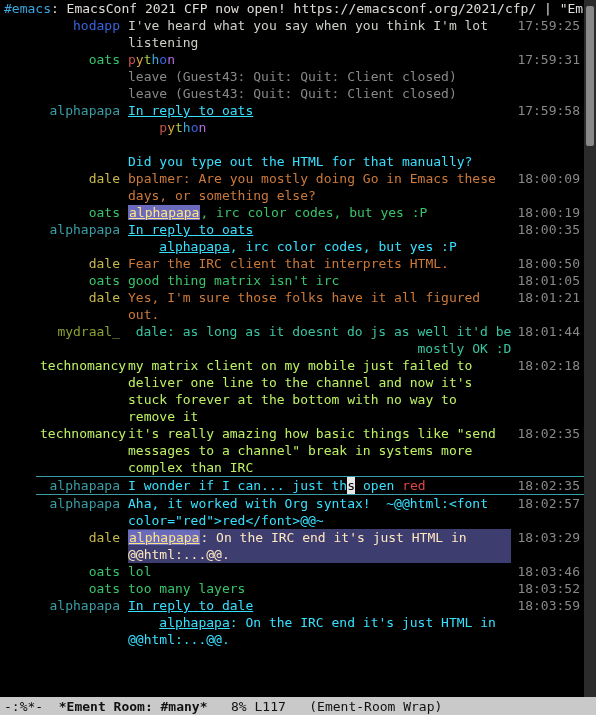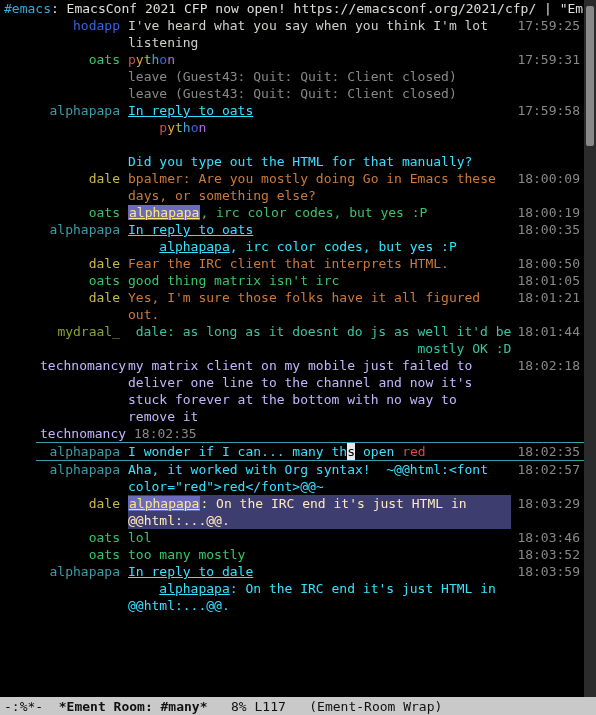--- a/index.html
+++ b/index.html
@@ -53,21 +53,21 @@
   }
   .link { color: #38e0ff; text-decoration: underline; }
   .mention-bg {
     background: #6b6bbd; color: #ffe585; padding: 0 1px;
     text-decoration: underline;
   }
   .hl-row .msg { background: #3d3d6f; color: #ffe8c0; }
   .hl-row .mention-bg { background: #6b6bbd; color: #ffe585; }
   .sys { color: #888; }
   .txt { color: #d0d0c8; }
-  .mag  { color: #c4b5fd; }
+  .mag  { color: #bef264; }
   .red  { color: #e04545; }
   .cyan { color: #38e0ff; }
   .blue { color: #3a63e0; }
   .grn  { color: #39c46b; }
   .yel  { color: #c8b84a; }
   .dcy  { color: #3a9ea7; }
   .brn  { color: #b08a60; }
   .orng { color: #cc7a3a; }
   .olive{ color: #8aa030; }
   .teal { color: #39c4a0; text-align: right; }
@@ -202,26 +202,27 @@
     </div>
 
     <div class="line">
       <span class="nick mag">technomancy</span>
       <span class="msg mag">my matrix client on my mobile just failed to deliver one line to the channel and now it's stuck forever at the bottom with no way to remove it</span>
       <span class="ts">18:02:18</span>
     </div>
 
     <div class="line">
       <span class="nick mag">technomancy</span>
+      <span class="msg mag">it's really amazing how basic things like "send messages to a channel" break in systems more complex than IRC</span>
       <span class="ts">18:02:35</span>
     </div>
 
     <div class="line cursor-line">
       <span class="nick dcy">alphapapa</span>
-      <span class="msg cyan"><span>I wonder if I can... many th</span><span class="caret">s</span><span> open </span><span class="red">red</span></span>
+      <span class="msg cyan"><span>I wonder if I can... just th</span><span class="caret">s</span><span> open </span><span class="red">red</span></span>
       <span class="ts">18:02:35</span>
     </div>
 
 
     <div class="line">
       <span class="nick dcy">alphapapa</span>
       <span class="msg cyan">Aha, it worked with Org syntax!  ~@@html:&lt;font color="red"&gt;red&lt;/font&gt;@@~</span>
       <span class="ts">18:02:57</span>
     </div>
 
@@ -232,21 +233,21 @@
     </div>
 
     <div class="line">
       <span class="nick grn">oats</span>
       <span class="msg grn">lol</span>
       <span class="ts">18:03:46</span>
     </div>
 
     <div class="line">
       <span class="nick grn">oats</span>
-      <span class="msg grn">too many mostly</span>
+      <span class="msg grn">too many layers</span>
       <span class="ts">18:03:52</span>
     </div>
 
     <div class="line">
       <span class="nick dcy">alphapapa</span>
       <span class="msg"><span class="link">In reply to </span><span class="link">dale</span></span>
       <span class="ts">18:03:59</span>
     </div>
     <div class="line">
       <span class="nick"></span>

